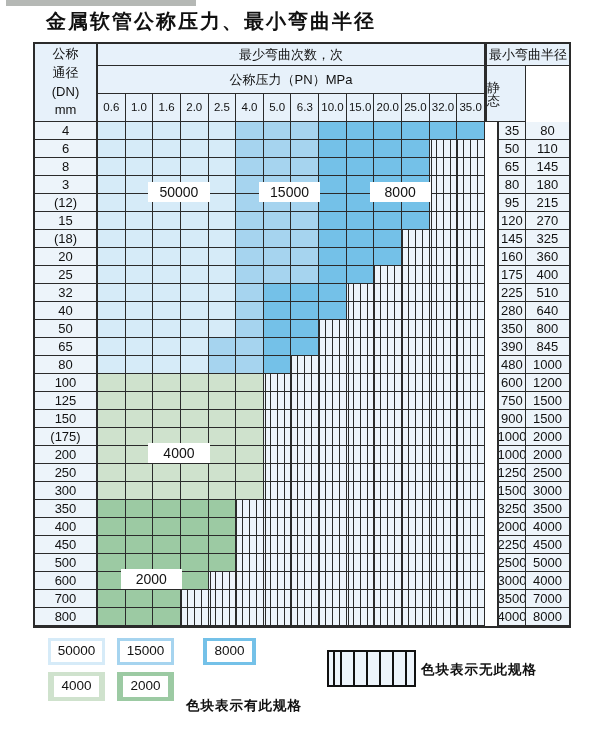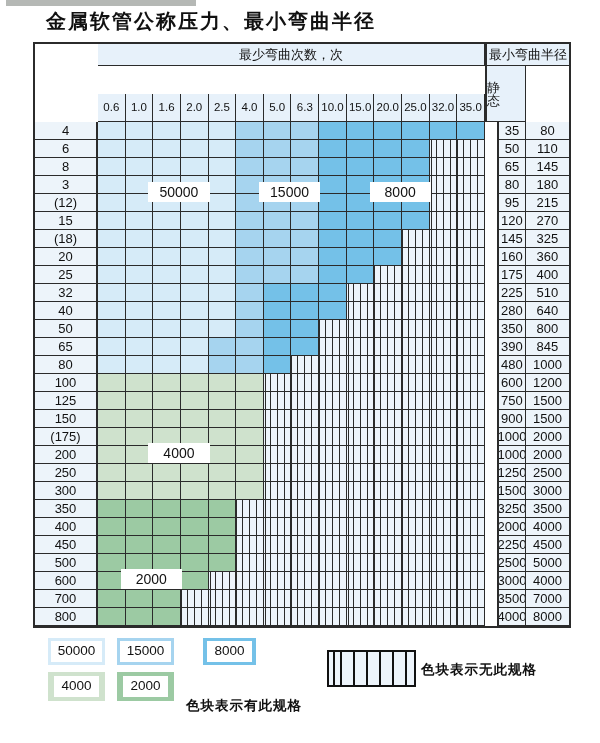--- a/index.html
+++ b/index.html
@@ -48,22 +48,29 @@
             background-position:11px 0;}
 </style>
 </head>
 <body>
 
 <div class="page">
   <div class="artifact"></div>
   <div class="title">金属软管公称压力、最小弯曲半径</div>
 
   <div class="grid" id="grid">
+    <div class="cell hdr corner">
+      <span>公称</span>
+      <span>通径</span>
+      <span>(DN)</span>
+      <span>mm</span>
+    </div>
     <div class="cell hdr cycles-h">最少弯曲次数，次</div>
     <div class="cell hdr radius-h">最小弯曲半径</div>
+    <div class="cell hdr press-h">公称压力（PN）MPa</div>
     <div class="cell hdr static-h">静 态</div>
   <div class="cell tick" style="grid-area: 3 / 2;">0.6</div>
       <div class="cell tick" style="grid-area: 3 / 3;">1.0</div>
       <div class="cell tick" style="grid-area: 3 / 4;">1.6</div>
       <div class="cell tick" style="grid-area: 3 / 5;">2.0</div>
       <div class="cell tick" style="grid-area: 3 / 6;">2.5</div>
       <div class="cell tick" style="grid-area: 3 / 7;">4.0</div>
       <div class="cell tick" style="grid-area: 3 / 8;">5.0</div>
       <div class="cell tick" style="grid-area: 3 / 9;">6.3</div>
       <div class="cell tick" style="grid-area: 3 / 10;">10.0</div>

